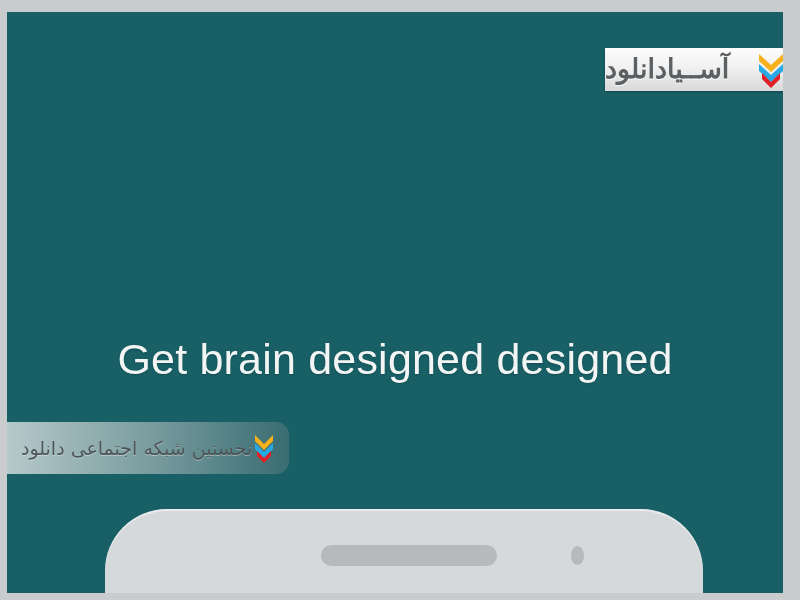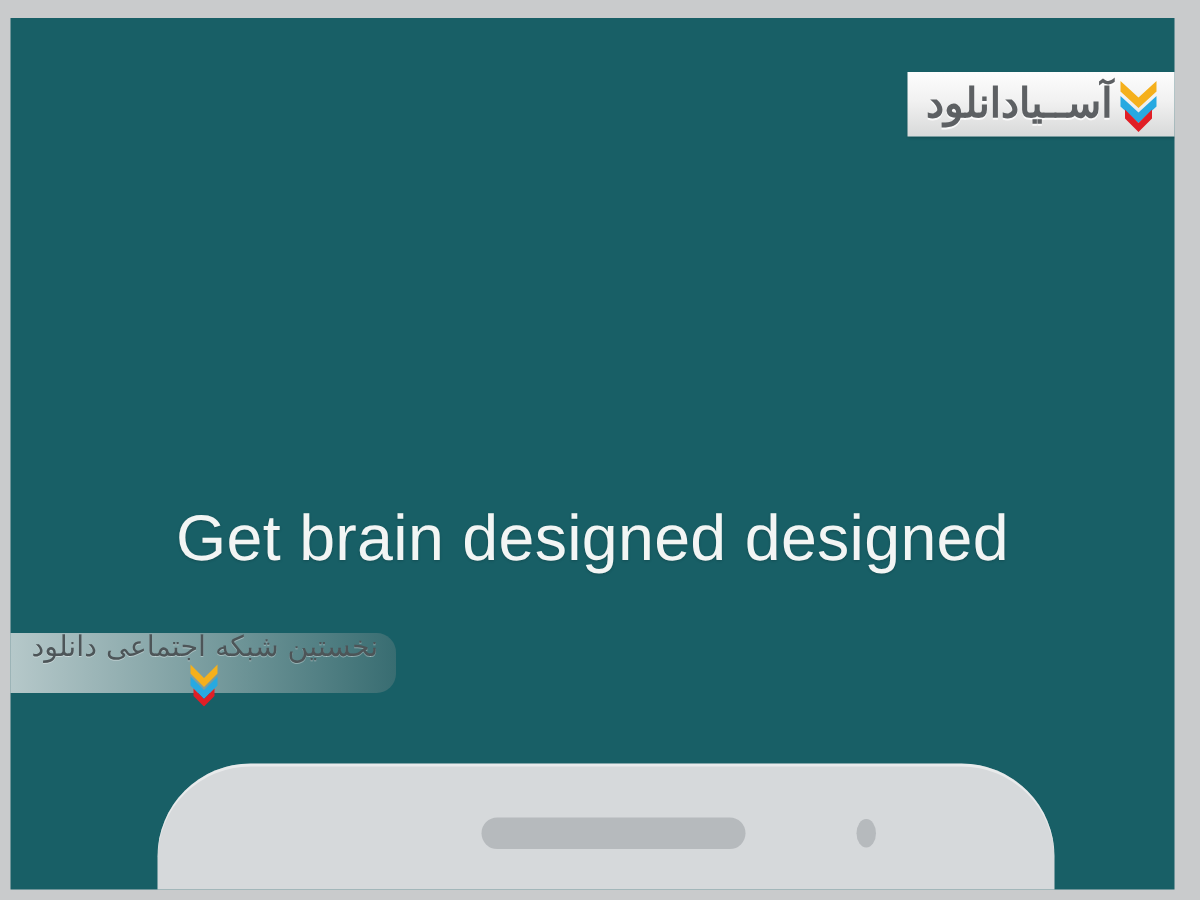--- a/index.html
+++ b/index.html
@@ -83,21 +83,21 @@
   .brand-logo {
     position: absolute;
     left: 598px;
     top: 36px;
     width: 185px;
     height: 43px;
     background: linear-gradient(180deg, #fdfdfd 0%, #f1f1f1 45%, #d8d9d9 100%);
     box-shadow: 0 1px 2px rgba(0,0,0,0.28);
     display: flex;
     align-items: center;
-    justify-content: center;
+    justify-content: space-between;
     padding-right: 4px;
     box-sizing: border-box;
   }
   .brand-logo-text {
     color: #5d6063;
     font-size: 27px;
     font-weight: 700;
     line-height: 1;
     direction: rtl;
     letter-spacing: -1px;
@@ -108,26 +108,26 @@
     width: 30px;
     height: 36px;
     flex: 0 0 auto;
   }
 
   
   .watermark {
     position: absolute;
     left: -8px;
     top: 410px;
-    height: 40px;
+    height: 52px;
     padding: 0 12px 0 22px;
     border-radius: 0 13px 13px 0;
     background: linear-gradient(90deg, rgba(226,230,230,0.80) 0%, rgba(175,190,190,0.62) 55%, rgba(95,125,127,0.45) 100%);
     display: flex;
-    flex-direction: column;
+    flex-direction: row;
     align-items: center;
     box-sizing: border-box;
   }
   .watermark-text {
     direction: rtl;
     color: #4d5558;
     font-size: 19px;
     line-height: 1;
     white-space: nowrap;
     font-family: "DejaVu Sans", sans-serif;

